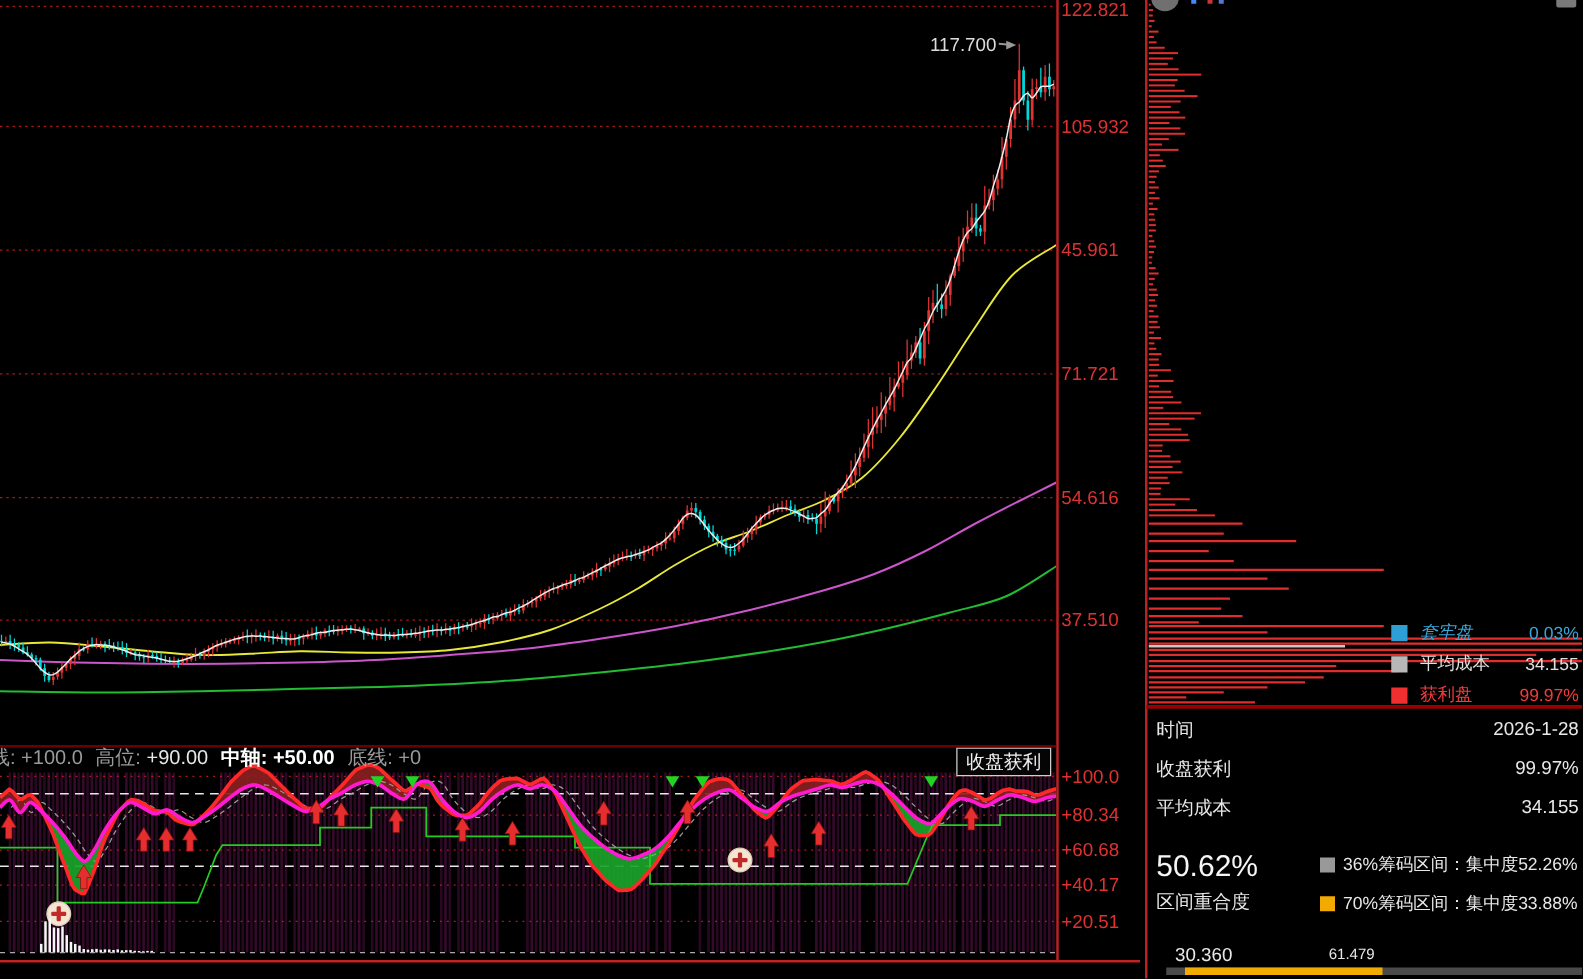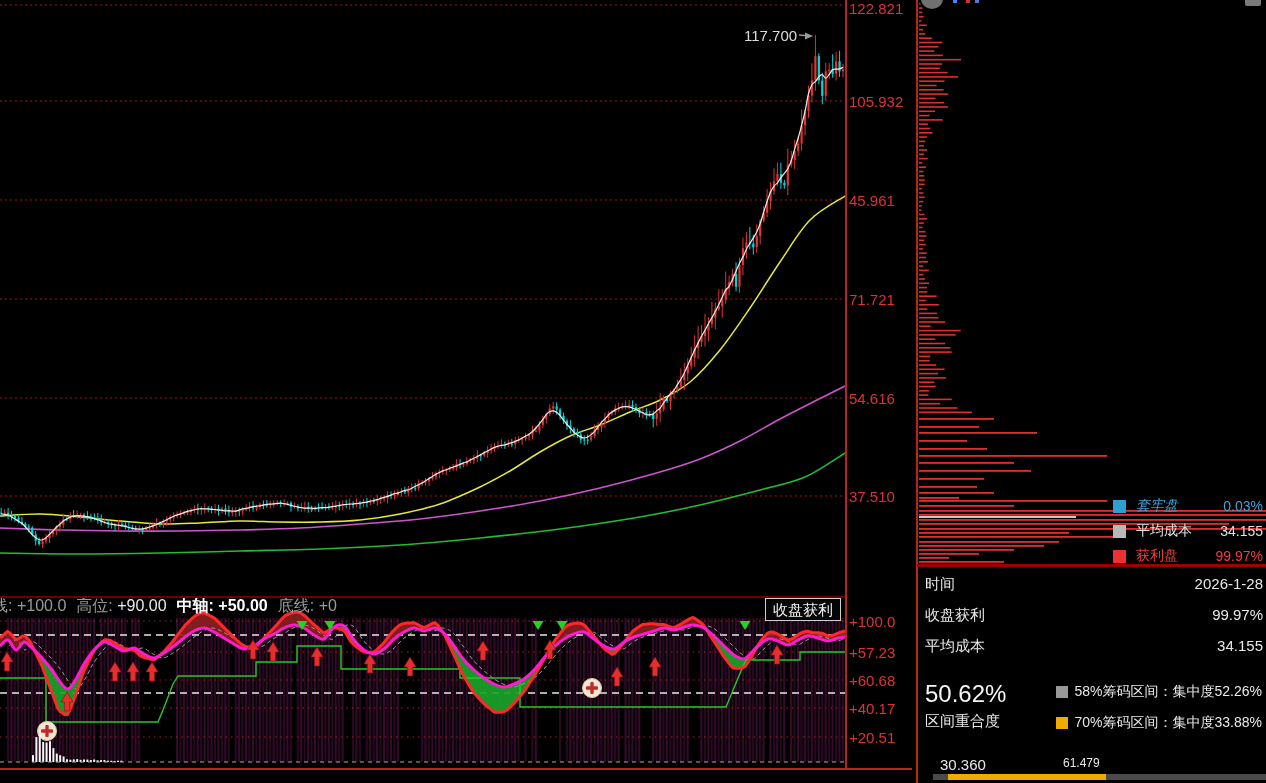--- a/index.html
+++ b/index.html
@@ -837,21 +837,21 @@
       <line x1="0" y1="762" x2="845" y2="762" stroke="#aaa" stroke-width="1" stroke-dasharray="4 4"></line>
     </svg>
   <div id="param-row">
     <span class="inner">
       <span class="seg p-gray"><span>顶线</span>: <span>+100.0</span></span><span class="seg"><span class="p-gray">高位</span><span class="p-gray">: </span><span class="p-lite">+90.00</span></span><span class="seg p-white"><span>中轴</span>: <span>+50.00</span></span><span class="seg p-gray"><span>底线</span>: <span>+0</span></span>
     </span>
   </div>
   <div id="ind-help-btn">收盘获利</div>
   <div id="ind-axis" class="abs" style="left:849px;top:597px;width:64px;height:171px;">
       <div class="axis-label" style="left: 0px; top: 16px;">+100.0</div>
-      <div class="axis-label" style="left: 0px; top: 47px;">+57.23</div>
+      <div class="axis-label" style="left: 0px; top: 47px;">+80.34</div>
       <div class="axis-label" style="left: 0px; top: 75px;">+60.68</div>
       <div class="axis-label" style="left: 0px; top: 103px;">+40.17</div>
       <div class="axis-label" style="left: 0px; top: 132px;">+20.51</div>
     </div>
 
 
   <svg id="svg-chip" style="left:917px;top:0;" width="349" height="567" viewBox="917 0 349 567">
       <rect x="919" y="3" width="1.5" height="1.6" fill="#e02e2e"></rect>
       <rect x="919" y="7.3" width="3.4526691439127912" height="1.6" fill="#e02e2e"></rect>
       <rect x="919" y="11.6" width="3.2189083707162656" height="1.6" fill="#e02e2e"></rect>
@@ -1009,21 +1009,21 @@
     <span>99.97%</span>
   </div>
   <div class="info-row" style="top:637px;">
     <span>平均成本</span>
     <span>34.155</span>
   </div>
   <div class="abs" style="left:925px;top:680px;font-size:24px;color:#f5f5f5;">50.62%</div>
   <div class="abs" style="left:925px;top:712px;font-size:15px;color:#e8e8e8;">区间重合度</div>
   <div class="conc-right" style="top:683px;">
     <span class="sw" style="background:#999999;"></span>
-    <span>58%筹码区间：集中度52.26%</span>
+    <span>36%筹码区间：集中度52.26%</span>
   </div>
   <div class="conc-right" style="top:714px;">
     <span class="sw" style="background:#f0aa00;"></span>
     <span>70%筹码区间：集中度33.88%</span>
   </div>
   <div class="abs" style="left:940px;top:756px;font-size:15px;color:#e8e8e8;">30.360</div>
   <div class="abs" style="left:1063px;top:756px;font-size:12px;color:#e8e8e8;">61.479</div>
   <div id="range-bar">
     <div class="seg-y" style="background:#f0aa00;"></div>
   </div>

